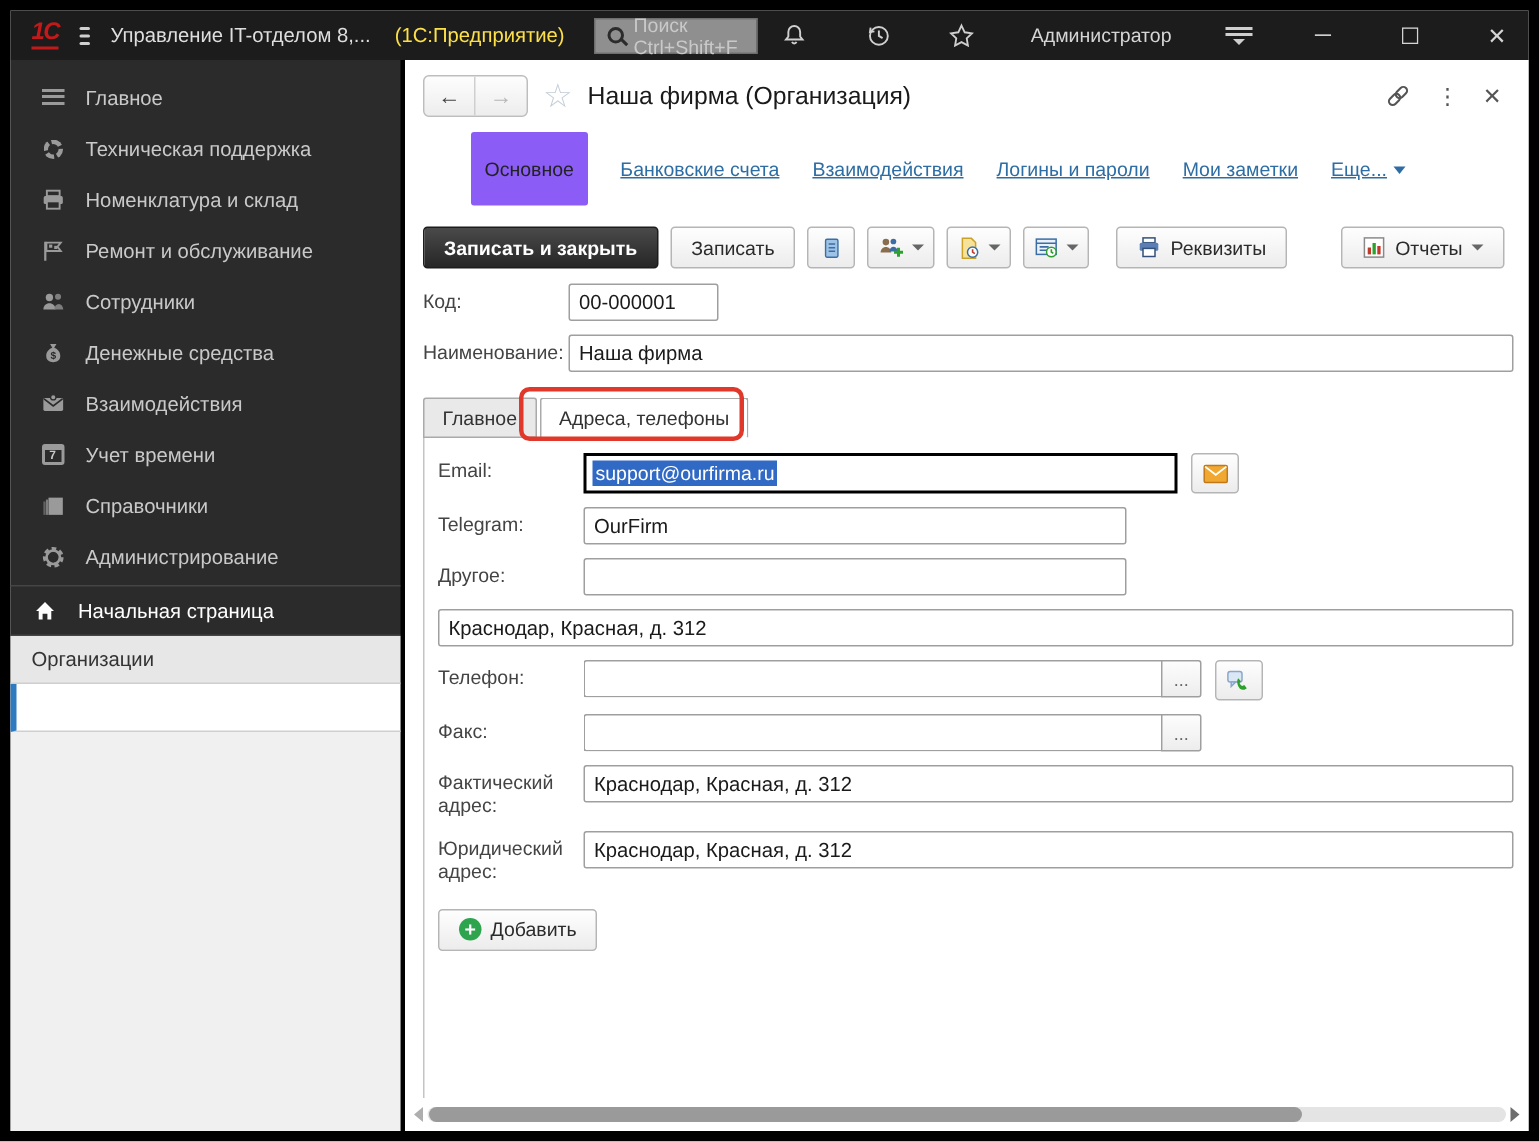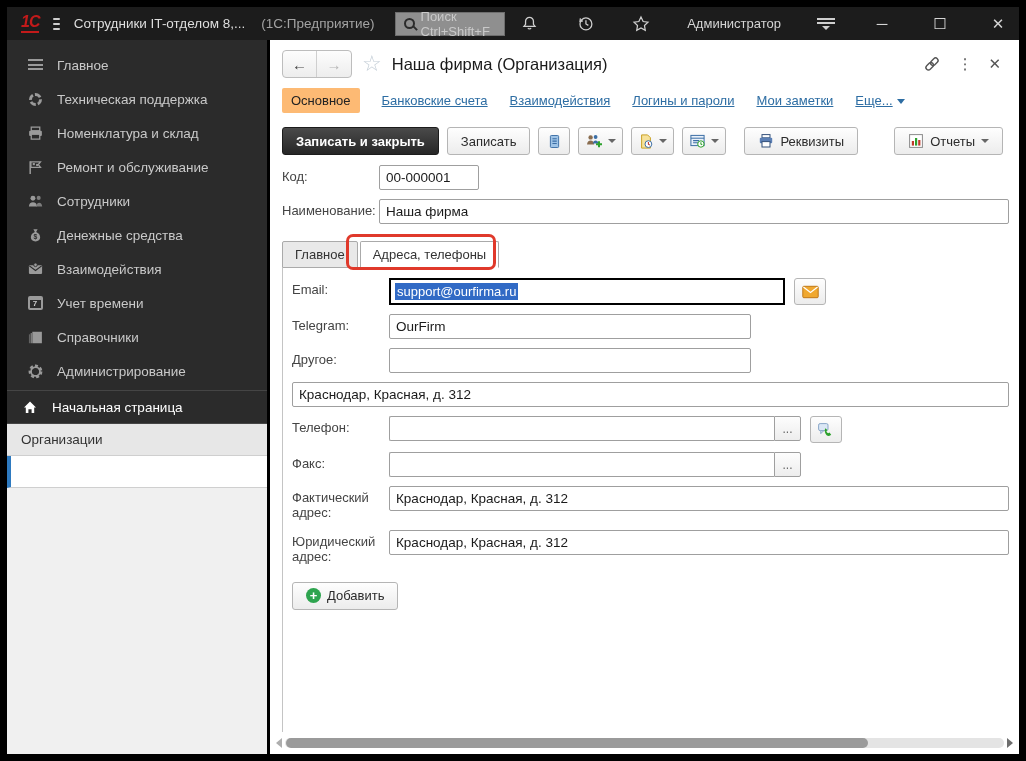--- a/index.html
+++ b/index.html
@@ -7,21 +7,21 @@
   body { font-family:"Liberation Sans", sans-serif; font-size:13px; color:#333; }
 
   .window { width:1026px; height:761px; border:7px solid #000; display:flex; flex-direction:column; background:#fff; }
 
   
   .titlebar { height:33px; background:#1c1c1c; display:flex; align-items:center; flex:0 0 33px; padding:0 10px 0 14px; gap:14px; }
   .logo { color:#c21a1a; font-weight:bold; font-style:italic; font-size:16px; letter-spacing:-1px; border-bottom:2px solid #c21a1a; line-height:1; padding-bottom:1px; }
   .burger { width:20px; height:12px; display:flex; flex-direction:column; justify-content:space-between; cursor:pointer; }
   .burger span { height:2px; background:#cfcfcf; border-radius:1px; }
   .apptitle { color:#dedede; font-size:13.5px; white-space:nowrap; }
-  .appproduct { color:#a3a3a3; font-size:13.5px; margin-left:2px; white-space:nowrap; }
+  .appproduct { color:#fde047; font-size:13.5px; margin-left:2px; white-space:nowrap; }
   .searchbox { margin-left:6px; width:312px; height:24px; background:#8f8f8f; border:1px solid #6e6e6e; display:flex; align-items:center; padding:0 8px; gap:6px; }
   .searchbox .ph { color:#c9c9c9; font-size:13px; }
   .mag { width:11px; height:11px; border:2px solid #2b2b2b; border-radius:50%; position:relative; flex:0 0 11px; }
   .mag:after { content:""; position:absolute; width:6px; height:2px; background:#2b2b2b; transform:rotate(45deg); right:-5px; bottom:-2px; }
   .tb-right { margin-left:auto; display:flex; align-items:center; gap:36px; }
   .tb-ic { width:20px; height:20px; display:flex; align-items:center; justify-content:center; cursor:pointer; }
   .username { color:#d5d5d5; font-size:13px; }
   .svcmenu { display:flex; flex-direction:column; align-items:center; gap:2px; cursor:pointer; }
   .svcmenu i { display:block; width:18px; height:2px; background:#cfcfcf; }
   .svcmenu b { width:0; height:0; border-left:4px solid transparent; border-right:4px solid transparent; border-top:4px solid #cfcfcf; }
@@ -50,21 +50,21 @@
   .nbtn.back { color:#444; }
   .nbtn.fwd { color:#b5b5b5; }
   .favstar { color:#c3cdd6; font-size:22px; cursor:pointer; }
   .ftitle { font-size:16.5px; color:#1a1a1a; }
   .fhead-right { margin-left:auto; display:flex; align-items:center; gap:16px; padding-right:6px; }
   .dots { color:#555; font-size:15px; cursor:pointer; }
   .fclose { color:#555; font-size:15px; cursor:pointer; }
 
   
   .navrow { display:flex; align-items:center; gap:22px; padding:6px 12px 10px 12px; }
-  .navchip { background:#fdba74; color:#222; padding:5px 9px; border-radius:2px; cursor:pointer; }
+  .navchip { background:#8b5cf6; color:#222; padding:17px 9px; border-radius:2px; cursor:pointer;margin-left:32px; }
   .navlink { color:#2d6da3; text-decoration:underline; cursor:pointer; white-space:nowrap; }
   .caret-b { display:inline-block; width:0; height:0; border-left:4px solid transparent; border-right:4px solid transparent; border-top:5px solid #2d6da3; margin-left:4px; vertical-align:middle; }
 
   
   .toolbar { display:flex; align-items:center; gap:8px; padding:4px 12px 10px 12px; }
   .btn { height:28px; border:1px solid #b5b5b5; border-radius:3px; background:linear-gradient(#fefefe,#ececec); display:inline-flex; align-items:center; justify-content:center; padding:0 13px; cursor:pointer; color:#2b2b2b; gap:6px; }
   .btn-primary { background:linear-gradient(#4a4a4a,#262626); color:#fff; border-color:#1c1c1c; font-weight:bold; }
   .icon-btn { height:28px; min-width:32px; border:1px solid #b5b5b5; border-radius:3px; background:linear-gradient(#fefefe,#ececec); display:inline-flex; align-items:center; justify-content:center; padding:0 6px; gap:5px; cursor:pointer; }
   .caret-g { width:0; height:0; border-left:4px solid transparent; border-right:4px solid transparent; border-top:4px solid #666; }
   .gap-l { margin-left:10px; }
@@ -111,21 +111,21 @@
 
 <div class="window">
 
   <div class="titlebar">
     <div class="logo">1С</div>
     <div class="burger">
         <span></span>
         <span></span>
         <span></span>
       </div>
-    <div class="apptitle">Сотрудники IT-отделом 8,...</div>
+    <div class="apptitle">Управление IT-отделом 8,...</div>
     <div class="appproduct">(1С:Предприятие)</div>
     <div class="searchbox">
       <span class="mag"></span>
       <span class="ph">Поиск Ctrl+Shift+F</span>
     </div>
     <div class="tb-right">
       <div class="tb-ic">
         <svg width="17" height="17" viewBox="0 0 16 16">
             <path d="M8 2.2a3.7 3.7 0 0 0-3.7 3.7v2.9L2.8 10.7h10.4L11.7 8.8V5.9A3.7 3.7 0 0 0 8 2.2z" fill="none" stroke="#cfcfcf" stroke-width="1.2"></path>
             <path d="M6.6 12.2a1.5 1.5 0 0 0 2.8 0" fill="none" stroke="#cfcfcf" stroke-width="1.2"></path>

